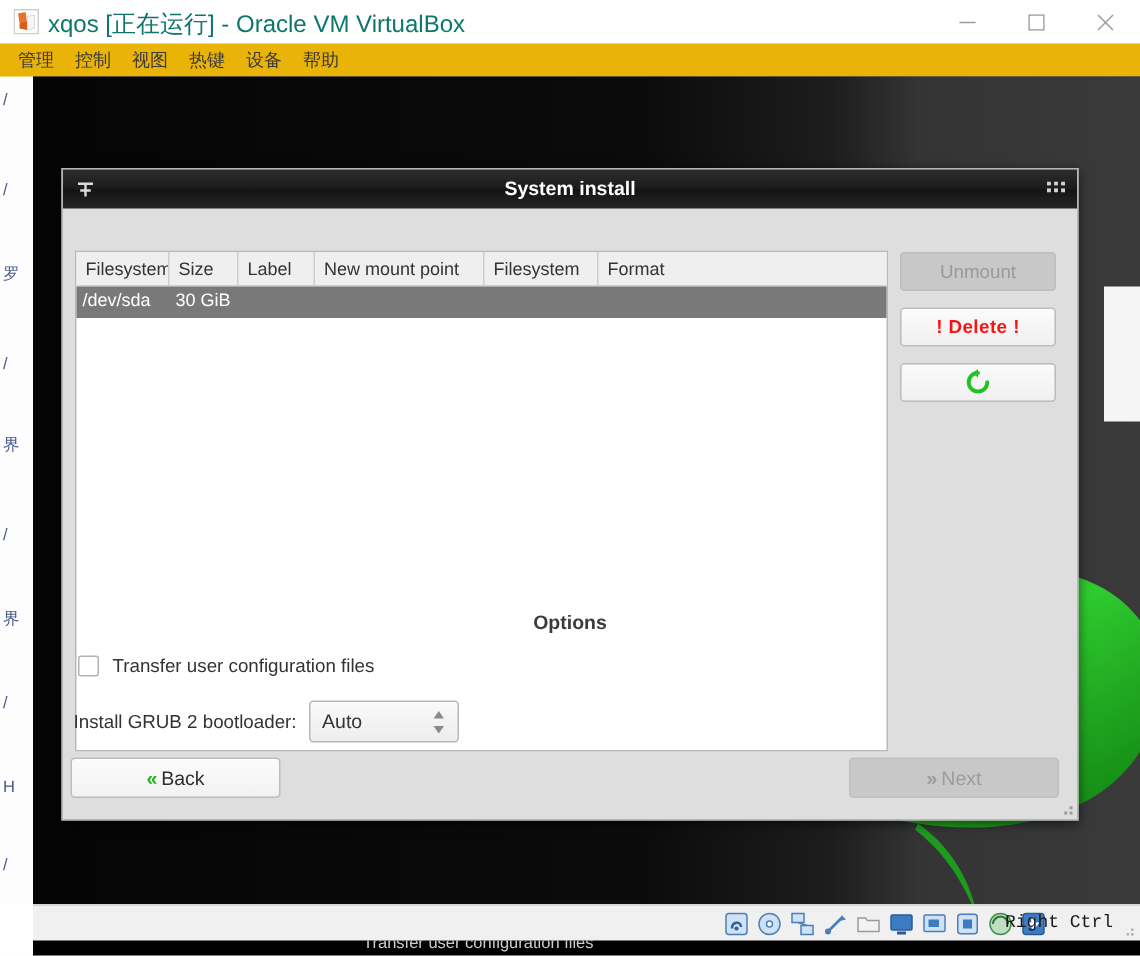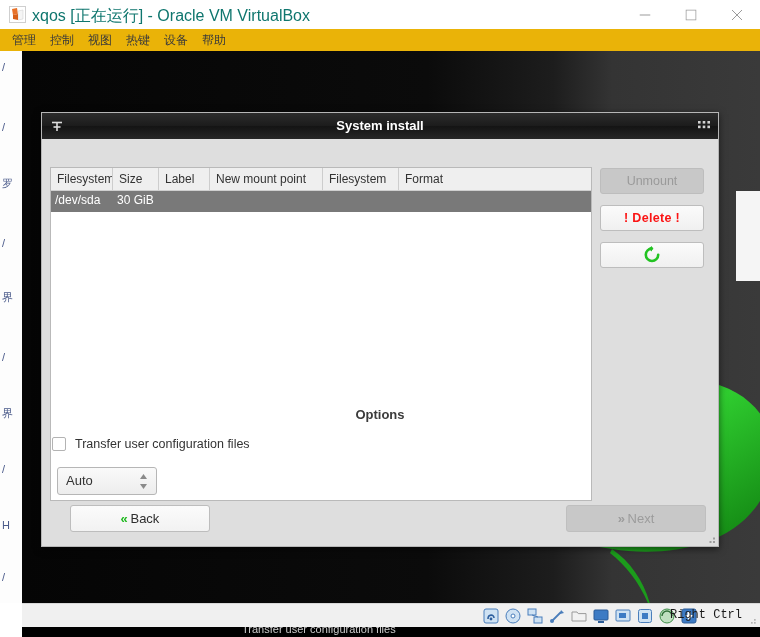--- a/index.html
+++ b/index.html
@@ -288,21 +288,21 @@
     box-sizing: border-box;
     border: 1px solid #bdbdbd;
     border-radius: 3px;
     background: linear-gradient(180deg,#fbfbfb 0%,#f2f2f2 100%);
     font-size: 13px;
     color: #2e2e2e;
     text-align: center;
     line-height: 25px;
     cursor: default;
   }
-  #btn-back { left: 28px; }
+  #btn-back { left: 5px; }
   #btn-next {
     right: 12px;
     background: #c8c8c8;
     border-color: #bfbfbf;
     color: #9c9c9c;
   }
   .chev { font-weight: bold; letter-spacing: -1px; }
   .chev.green { color: #1db81d; }
   .chev.gray  { color: #9c9c9c; }
 
@@ -493,20 +493,21 @@
     </div>
 
     <div id="section-title-options">Options</div>
 
     <div id="chk-transfer-row">
       <span class="checkbox"></span>
       <span id="chk-transfer-label">Transfer user configuration files</span>
     </div>
 
     <div id="grub-row">
+      <span>Install GRUB 2 bootloader:</span>
       <span id="grub-select">
         <span id="grub-select-value">Auto</span>
         <svg id="grub-spinner" viewBox="0 0 9 17">
           <polygon points="4.5,1 8,6 1,6" fill="#8a8a8a"></polygon>
           <polygon points="4.5,16 8,11 1,11" fill="#8a8a8a"></polygon>
         </svg>
       </span>
     </div>
 
     <div class="nav-btn" id="btn-back">

